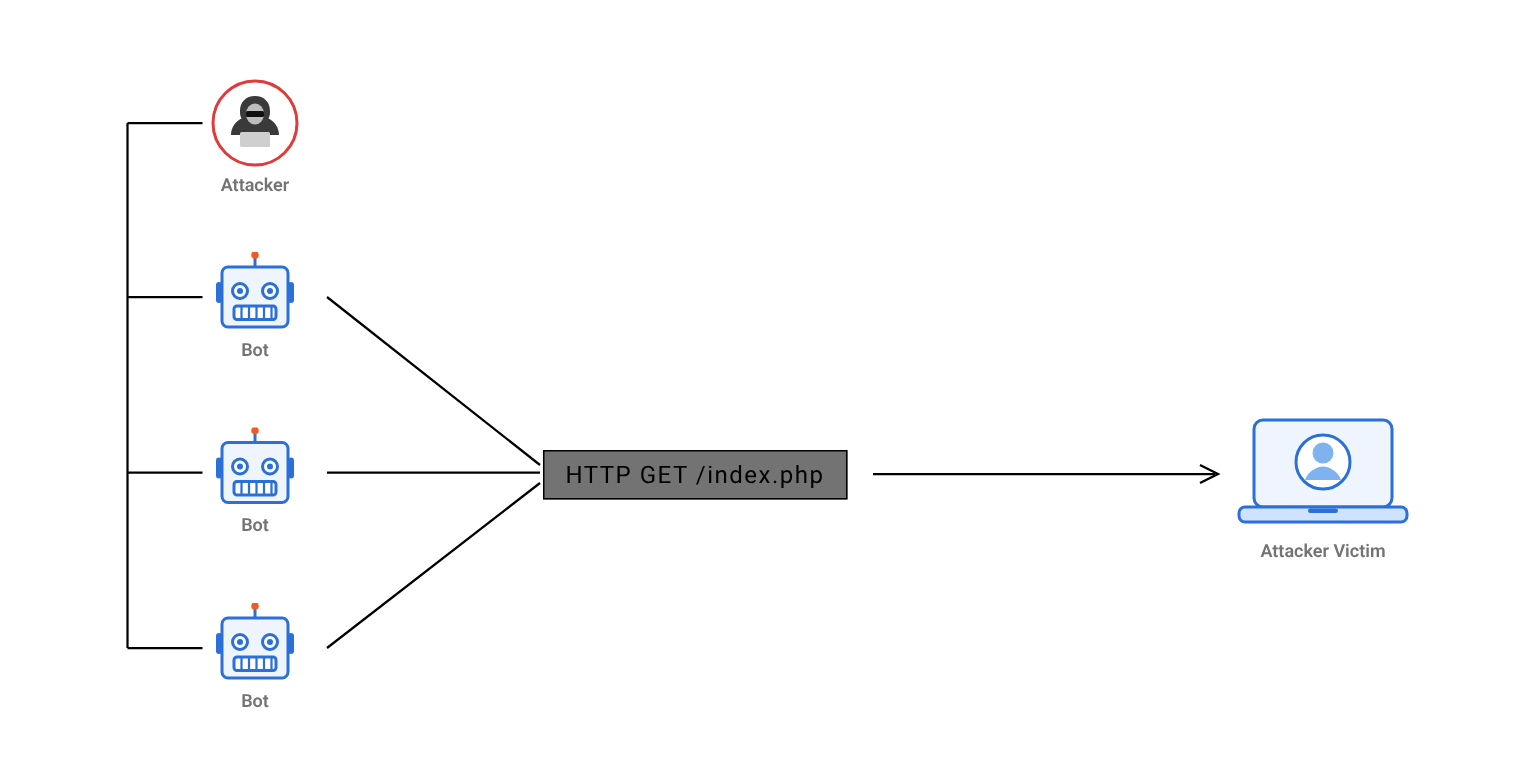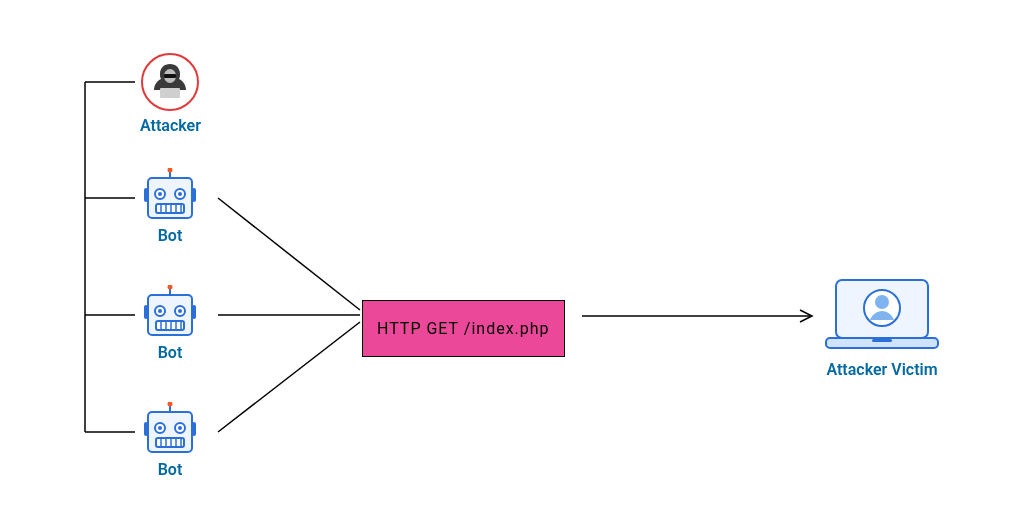--- a/index.html
+++ b/index.html
@@ -6,34 +6,34 @@
     margin: 0;
     padding: 0;
     width: 1024px;
     height: 510px;
     background: #ffffff;
     font-family: -apple-system, BlinkMacSystemFont, "Segoe UI", Roboto, sans-serif;
     position: relative;
     overflow: hidden;
   }
   .node-label {
-    font-size: 16px;
+    font-size: 12px;
     font-weight: 600;
-    color: #0369a1;
+    color: #737373;
     text-align: center;
     position: absolute;
   }
   .http-box {
     position: absolute;
     border: 1px solid #000;
-    background: #ec4899;
+    background: #737373;
     font-size: 16px;
     letter-spacing: 1px;
     text-align: right;
-    padding: 18px 14px;
+    padding: 6px 14px;
   }
   svg.canvas {
     position: absolute;
     left: 0; top: 0;
     width: 1024px;
     height: 510px;
     pointer-events: none;
   }
   
   .attacker-icon {

